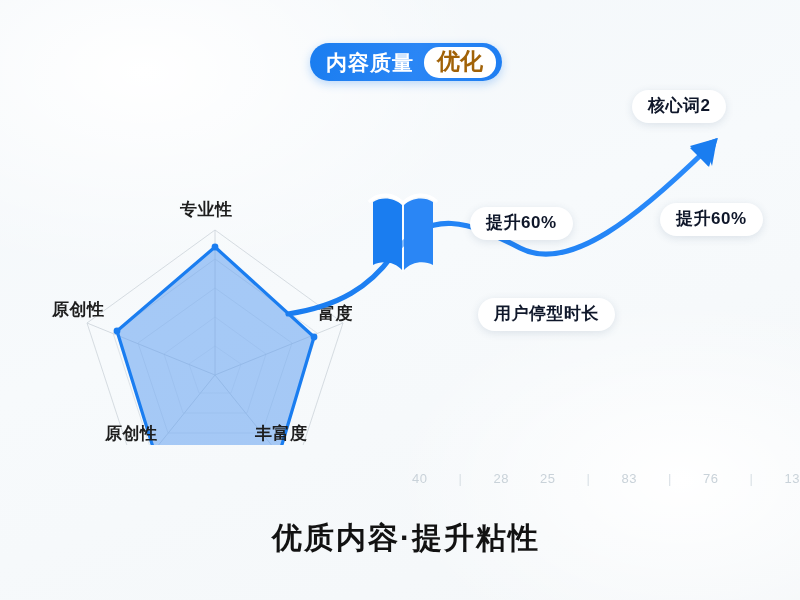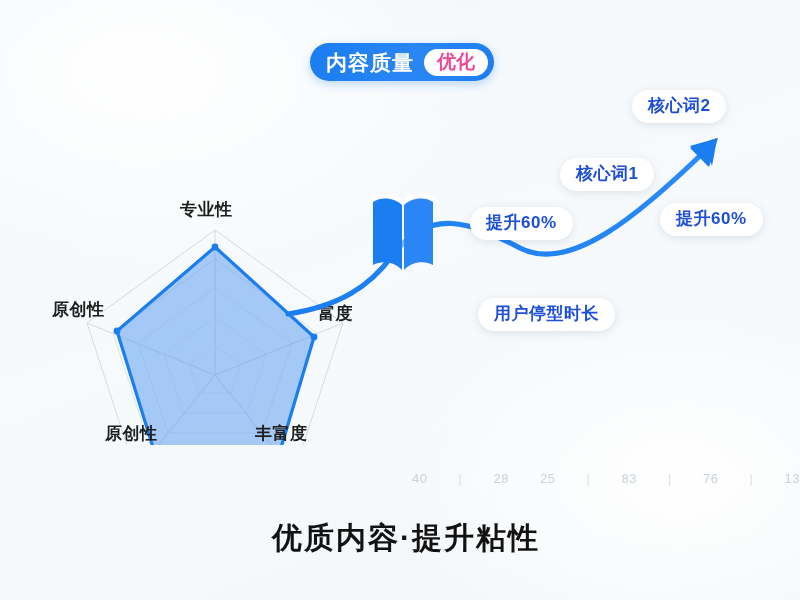--- a/index.html
+++ b/index.html
@@ -25,21 +25,21 @@
     background:linear-gradient(100deg,#1a7df0 0%,#2a86f5 55%,#1e7ef2 100%);
     border-radius:19px;
     padding:0 6px 0 16px;
     box-shadow:0 3px 10px rgba(26,125,240,.28);
   }
   #badge .b-main{
     color:#ffffff;font-size:21px;font-weight:bold;letter-spacing:1px;
     line-height:1;padding-right:10px;white-space:nowrap;
   }
   #badge .b-tag{
-    background:#ffffff;color:#ec4899;font-size:19px;font-weight:bold;
+    background:#ffffff;color:#a16207;font-size:23px;font-weight:bold;
     border-radius:15px;padding:3px 13px 5px;line-height:1;white-space:nowrap;
   }
 
   
   #title{
     position:absolute;left:0;top:88px;width:800px;text-align:center;
     font-size:40px;font-weight:bold;color:#121212;letter-spacing:2px;
     white-space:nowrap;
   }
   #subtitle{
@@ -49,21 +49,21 @@
   }
   #depth-label{
     position:absolute;left:160px;top:462px;
     font-size:21px;font-weight:bold;color:#1c1c1c;letter-spacing:1px;
     white-space:nowrap;
   }
 
   
   .pill{
     position:absolute;background:#ffffff;border-radius:17px;
-    color:#1d4ed8;font-size:17px;font-weight:bold;letter-spacing:.5px;
+    color:#0f172a;font-size:17px;font-weight:bold;letter-spacing:.5px;
     padding:7px 16px 9px;white-space:nowrap;line-height:1;
     box-shadow:0 2px 9px rgba(35,70,110,.13);
   }
   #pill-kw2{left:632px;top:90px;}
   #pill-kw1{left:560px;top:158px;}
   #pill-up1{left:470px;top:207px;}
   #pill-up2{left:660px;top:203px;}
   #pill-dwell{left:478px;top:298px;}
 
   
@@ -160,23 +160,20 @@
   <svg id="book" width="70" height="92" viewBox="0 0 70 92">
     <path d="M5,14 C14,8 27,10 34,17 L34,82 C27,74 14,72 5,77 Z" fill="#1a7df0"></path>
     <path d="M65,14 C56,8 43,10 36,17 L36,82 C43,74 56,72 65,77 Z" fill="#2a86f5"></path>
     <path d="M2,13 C12,4 26,6 35,15 C44,6 58,4 68,13" fill="none" stroke="#ffffff" stroke-width="3.4" stroke-linecap="round"></path>
     <path d="M35,15 L35,84" stroke="#ffffff" stroke-width="1.6" opacity="0.55"></path>
   </svg>
 
   <div class="pill" id="pill-kw2">
     <span>核心词2</span>
   </div>
-  <div class="pill" id="pill-kw1">
-    <span>核心词1</span>
-  </div>
   <div class="pill" id="pill-up1">
     <span>提升60%</span>
   </div>
   <div class="pill" id="pill-up2">
     <span>提升60%</span>
   </div>
   <div class="pill" id="pill-dwell">
     <span>用户停型时长</span>
   </div>
 

